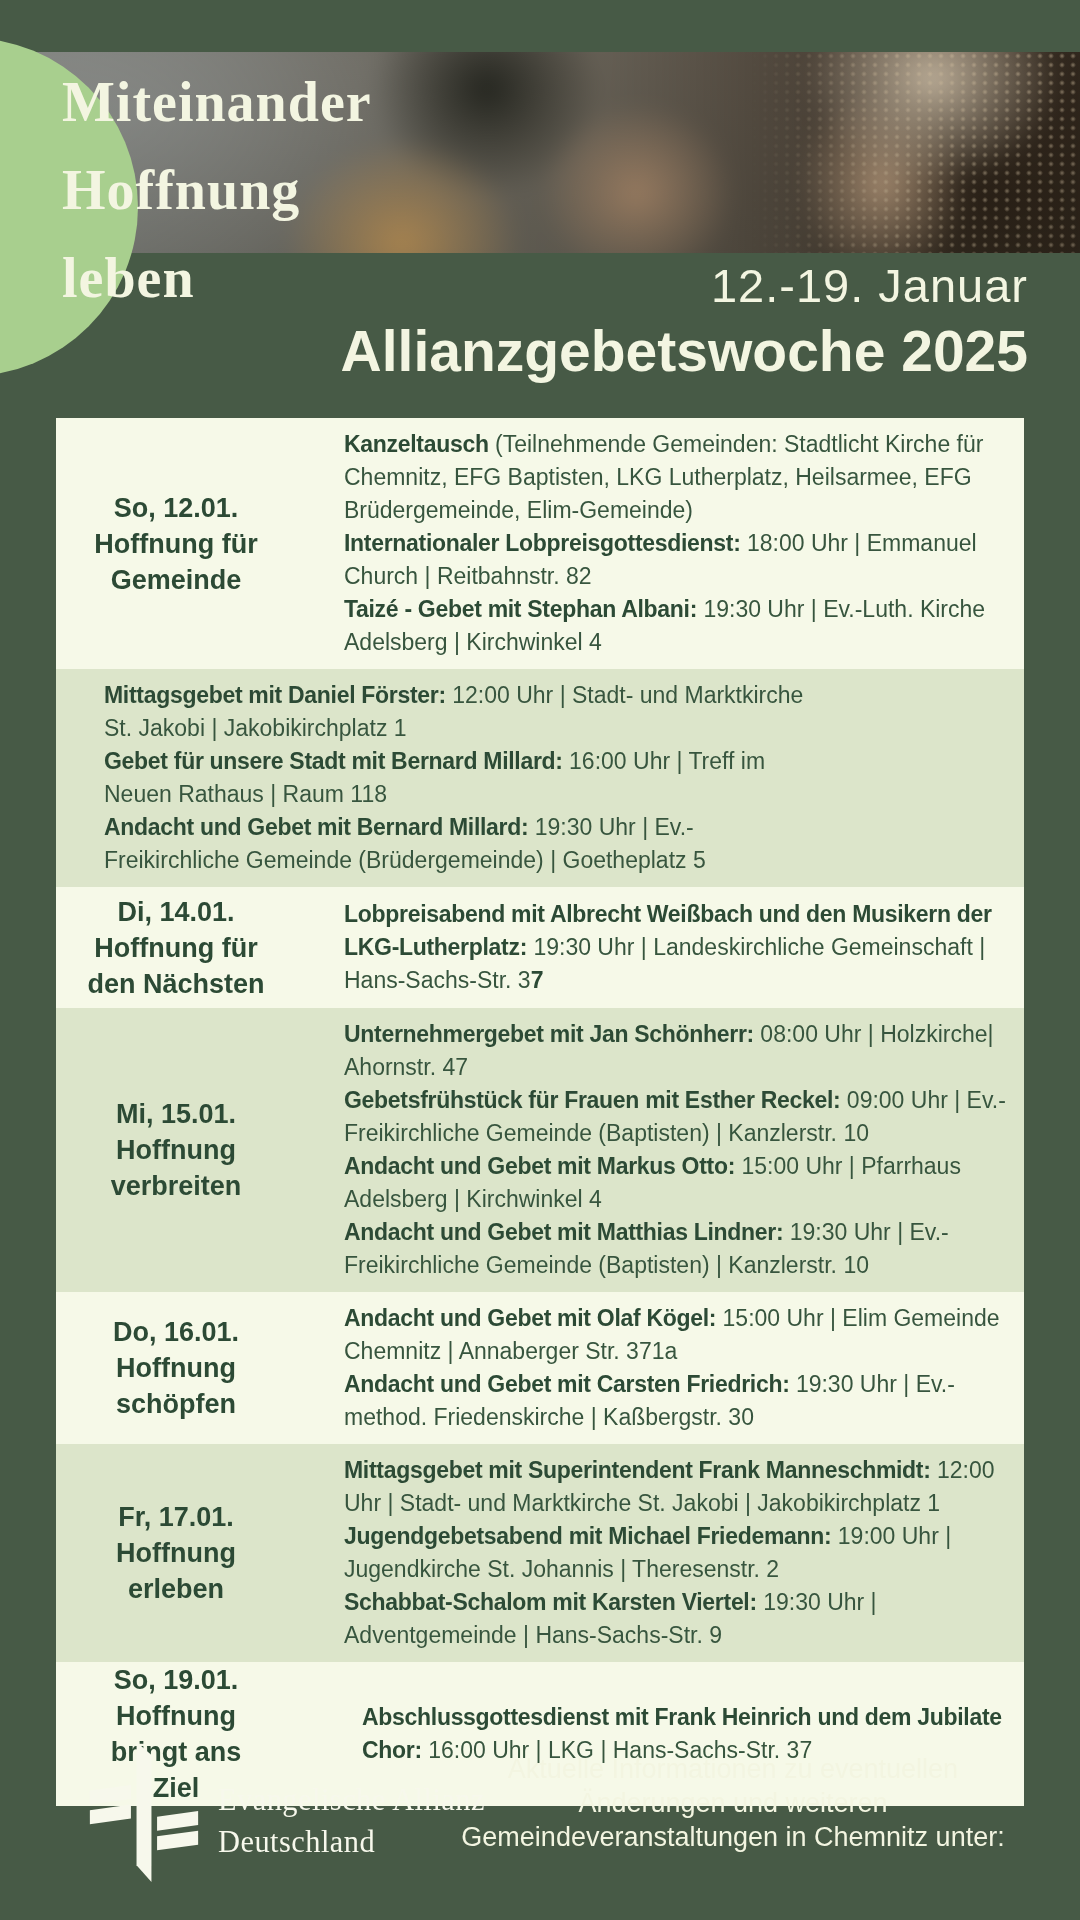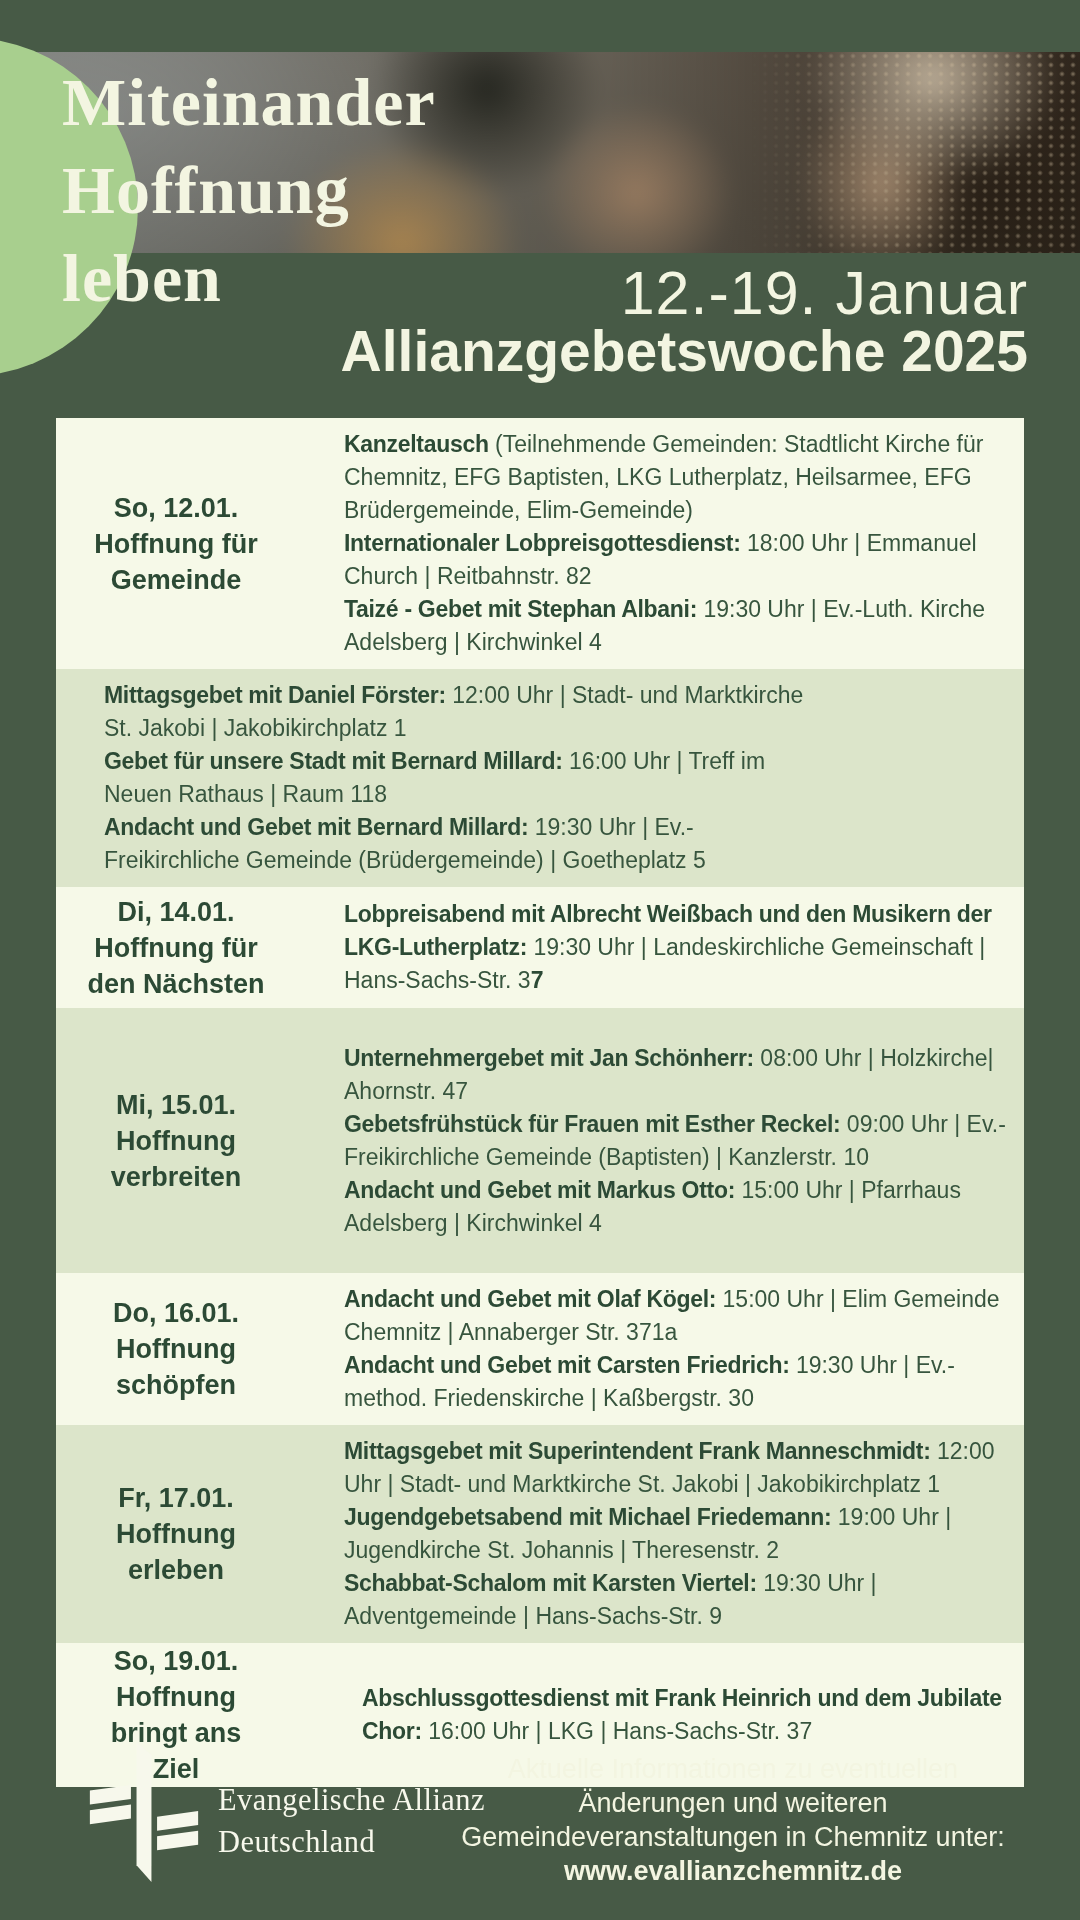--- a/index.html
+++ b/index.html
@@ -39,27 +39,27 @@
   .photo-shade { position:absolute; inset:0; background:linear-gradient(180deg, rgba(20,25,18,.10), rgba(20,25,18,.22)); }
 
   .green-circle {
     position:absolute; left:-200px; top:38px; width:338px; height:338px;
     border-radius:50%; background: var(--circle_green,#a8cf8e);
   }
 
   .poster-title {
     position:absolute; left:62px; top:58px;
     font-family:"Liberation Serif", serif; font-weight:700;
-    font-size:68px; line-height:88px; color: var(--cream,#f3f5e1);
+    font-size:56px; line-height:88px; color: var(--cream,#f3f5e1);
     letter-spacing:1px;
   }
 
   .date-range {
     position:absolute; right:52px; top:258px; text-align:right;
-    font-size:61px; font-weight:400; letter-spacing:1px; color: var(--cream,#f3f5e1);
+    font-size:47px; font-weight:400; letter-spacing:1px; color: var(--cream,#f3f5e1);
   }
   .event-title {
     position:absolute; right:52px; top:318px; text-align:right;
     font-size:57px; font-weight:700; color: var(--cream,#f3f5e1);
     letter-spacing:0px;
     margin-left:18px;
   }
 
   
   .schedule { position:absolute; left:56px; top:418px; width:968px; }
@@ -143,20 +143,21 @@
     </div>
     <div class="row sage" style="min-height: 265px;">
       <div class="day">
         <div>Mi, 15.01.</div>
         <div>Hoffnung verbreiten</div>
       </div>
       <div class="events">
         <div class="event"><span class="b">Unternehmergebet mit Jan Schönherr:</span><span> 08:00 Uhr | Holzkirche| Ahornstr. 47</span></div>
         <div class="event"><span class="b">Gebetsfrühstück für Frauen mit Esther Reckel:</span><span> 09:00 Uhr | Ev.-Freikirchliche Gemeinde (Baptisten) | Kanzlerstr. 10</span></div>
         <div class="event"><span class="b">Andacht und Gebet mit Markus Otto:</span><span> 15:00 Uhr | Pfarrhaus Adelsberg | Kirchwinkel 4</span></div>
+        <div class="event"><span class="b">Andacht und Gebet mit Matthias Lindner:</span><span> 19:30 Uhr | Ev.-Freikirchliche Gemeinde (Baptisten) | Kanzlerstr. 10</span></div>
       </div>
     </div>
     <div class="row" style="min-height: 138px;">
       <div class="day">
         <div>Do, 16.01.</div>
         <div>Hoffnung schöpfen</div>
       </div>
       <div class="events">
         <div class="event"><span class="b">Andacht und Gebet mit Olaf Kögel:</span><span> 15:00 Uhr | Elim Gemeinde Chemnitz | Annaberger Str. 371a</span></div>
         <div class="event"><span class="b">Andacht und Gebet mit Carsten Friedrich:</span><span> 19:30 Uhr | Ev.-method. Friedenskirche | Kaßbergstr. 30</span></div>
@@ -199,14 +200,13 @@
   </svg>
 </div>
 <div class="org-name">
   <div>Evangelische Allianz</div>
   <div>Deutschland</div>
 </div>
 <div class="footer-info">
   <div>Aktuelle Informationen zu eventuellen</div>
   <div>Änderungen und weiteren</div>
   <div>Gemeindeveranstaltungen in Chemnitz unter:</div>
-  <div class="website">www.evallianzchemnitz.de</div>
 </div>
 
 </body></html>

